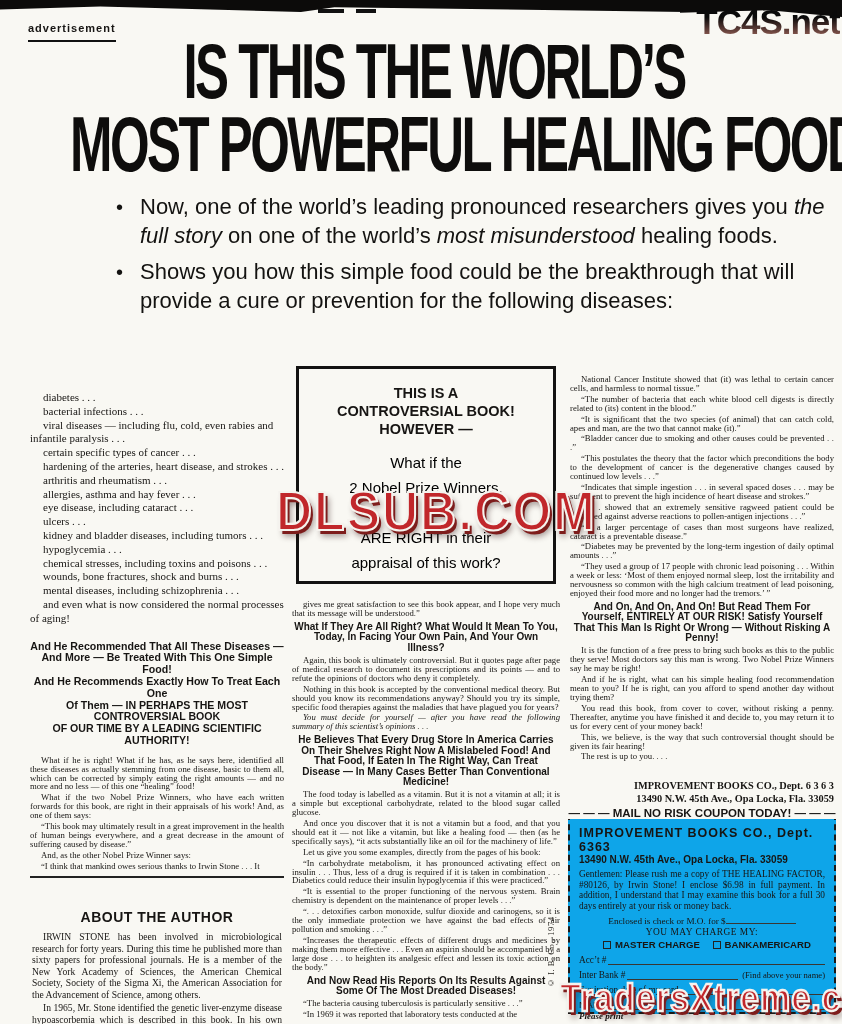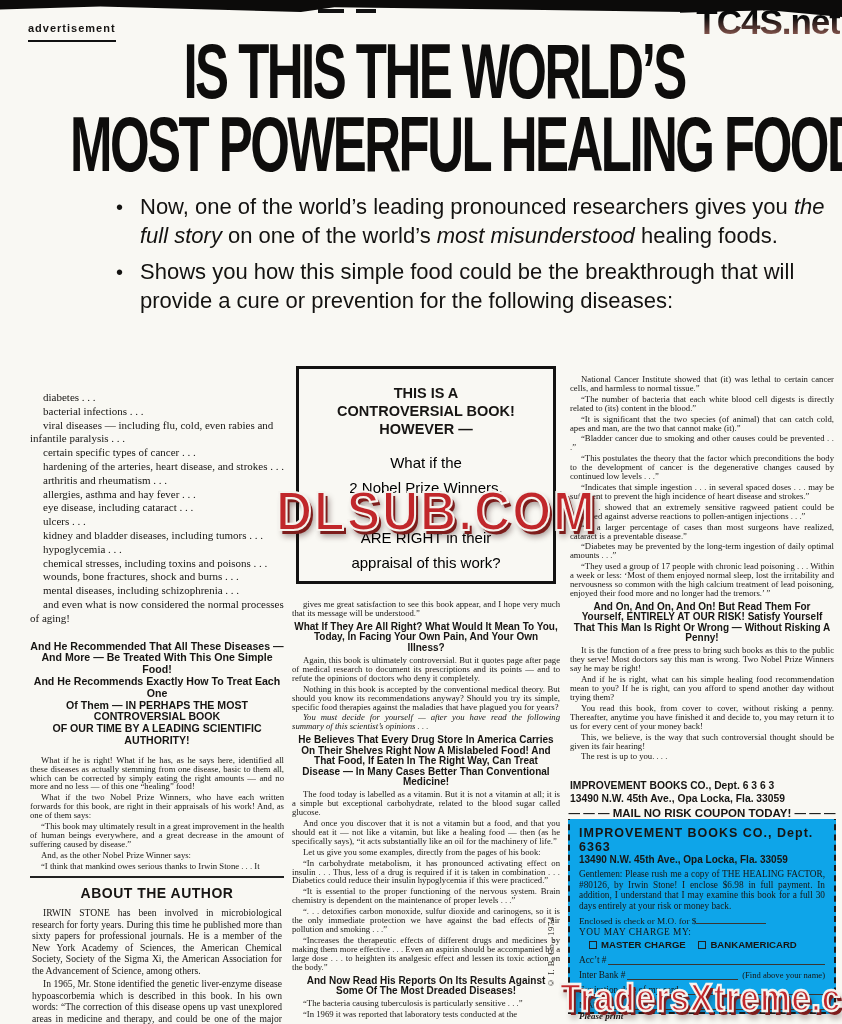--- a/index.html
+++ b/index.html
@@ -44,51 +44,51 @@
   .col { position:absolute; }
   .col-left { top:391px; left:30px; width:254px; }
   .diseases p { font-size:11px; line-height:13.8px; text-indent:13px; }
   .recommend { margin-top:15px; font-family:"Liberation Sans",sans-serif; font-weight:bold;
                font-size:10.6px; line-height:11.8px; text-align:center; }
   .lparas { margin-top:9px; }
   .lparas p { font-size:9.7px; line-height:11.4px; text-align:justify; text-indent:13px; margin-bottom:3px; }
   .about { position:absolute; top:876px; left:30px; width:254px; border-top:2px solid #222;
            border-bottom:2px solid #222; padding:7px 2px 8px; }
   .about h3 { font-family:"Liberation Sans",sans-serif; font-size:14px; letter-spacing:.5px;
-              text-align:center; margin-bottom:6px; }
+              text-align:center; margin-bottom:6px;margin-top:24px; }
   .about p { font-size:9.6px; line-height:11.5px; text-align:justify; text-indent:11px; margin-bottom:2px; }
 
   
   .midbox { position:absolute; top:366px; left:296px; width:260px; height:218px;
             border:3px solid #131211; background:#f9f8f3; padding-top:15px; text-align:center; }
   .midbox .t { font-family:"Liberation Sans",sans-serif; font-weight:bold; font-size:14.5px; line-height:18px; }
   .midbox .b { font-family:"Liberation Sans",sans-serif; font-weight:400; font-size:15px; line-height:25px; color:#000000; }
   .midbox .gap { height:12px; }
   .midbox .sp { height:25px; }
 
   .smalltext p.p { font-size:8.7px; line-height:8.9px; text-align:justify; text-indent:11px; margin-bottom:2px; }
   .smalltext p.h { font-family:"Liberation Sans",sans-serif; font-weight:bold; font-size:10px;
                    line-height:10.4px; text-align:center; margin:4px 2px 3px; }
   .smalltext p.it { font-style:italic; }
   .col-mid  { top:600px; left:292px; width:268px; }
   .col-right{ top:375px; left:570px; width:264px; }
 
-  .publisher { margin-top:18px; text-align:left; font-family:Liberation Sans, sans-serif;
+  .publisher { margin-top:18px; text-align:right; font-family:Liberation Serif, serif;
                font-weight:bold; font-size:10.3px; line-height:13px; }
 
   
   .coupon { position:absolute; top:814px; left:568px; width:268px; height:200px;
             border:2.5px dashed #1c1a18; padding:10px 9px 4px; background:#0ea5e9; }
   .coupon-head { position:absolute; top:-9px; left:50%; transform:translateX(-50%); background:#f9f8f3;
                  padding:0 6px; font-family:"Liberation Sans",sans-serif; font-weight:bold;
                  font-size:11.5px; white-space:nowrap; }
   .c-company { font-family:"Liberation Sans",sans-serif; font-weight:bold; font-size:12.5px; letter-spacing:1px; }
   .c-addr    { font-family:"Liberation Sans",sans-serif; font-weight:bold; font-size:10px; margin-bottom:4px; }
   .c-body    { font-size:9.3px; line-height:10.6px; text-align:justify; margin-bottom:5px; }
-  .c-center  { font-size:9.2px; line-height:11px; }
+  .c-center  { text-align:center; font-size:9.2px; line-height:11px; }
   .c-charge  { font-size:9.4px; letter-spacing:.5px; }
   .c-opts    { font-family:"Liberation Sans",sans-serif; font-weight:bold; font-size:9.6px; margin:1px 0 3px; }
   .cbx { display:inline-block; width:8px; height:8px; border:1.2px solid #222; vertical-align:-1px; margin:0 4px 0 10px; }
   .frow { display:flex; align-items:flex-end; font-size:9.3px; margin-top:4px; }
   .frow .lbl { white-space:nowrap; }
   .frow .fill { flex:1; border-bottom:1px solid #3a3733; height:11px; margin-left:2px; }
   .findabove { font-size:8.6px; line-height:9.5px; text-align:right; white-space:nowrap; padding-left:4px; }
   .pprint { font-size:9px; font-weight:bold; font-style:italic; margin-top:1px; }
   .caps { font-family:"Liberation Sans",sans-serif; font-size:9.6px; letter-spacing:.3px; }
 

